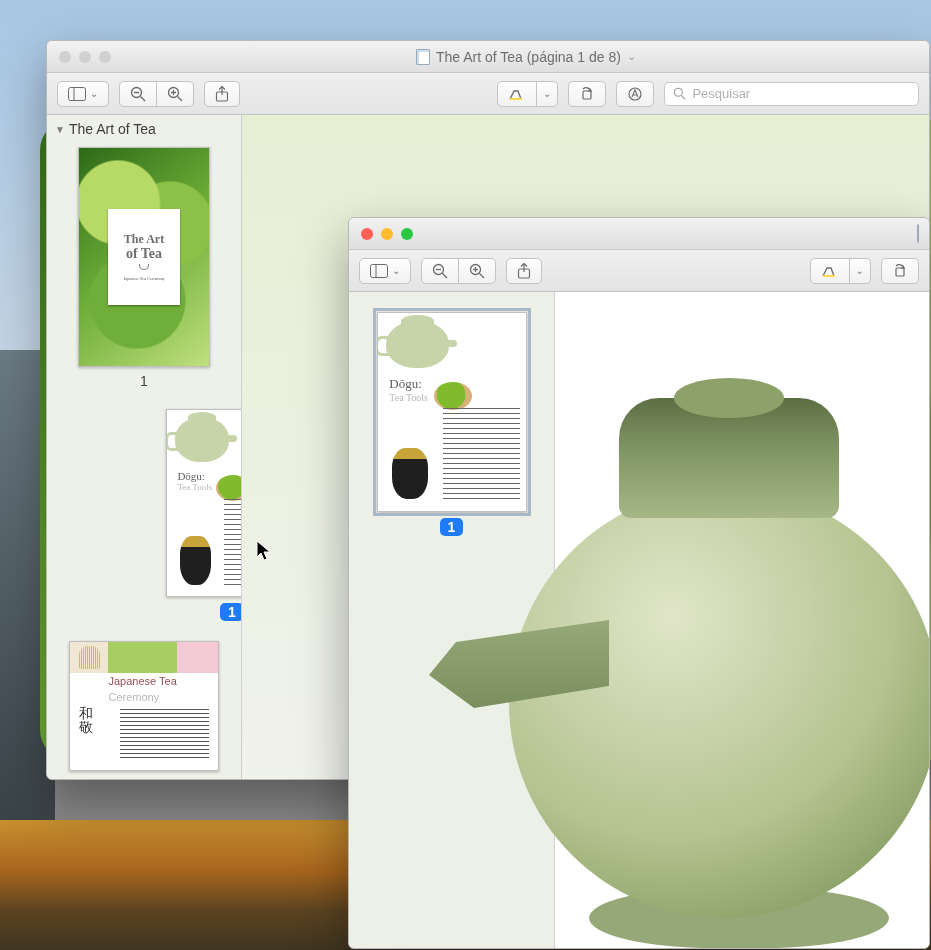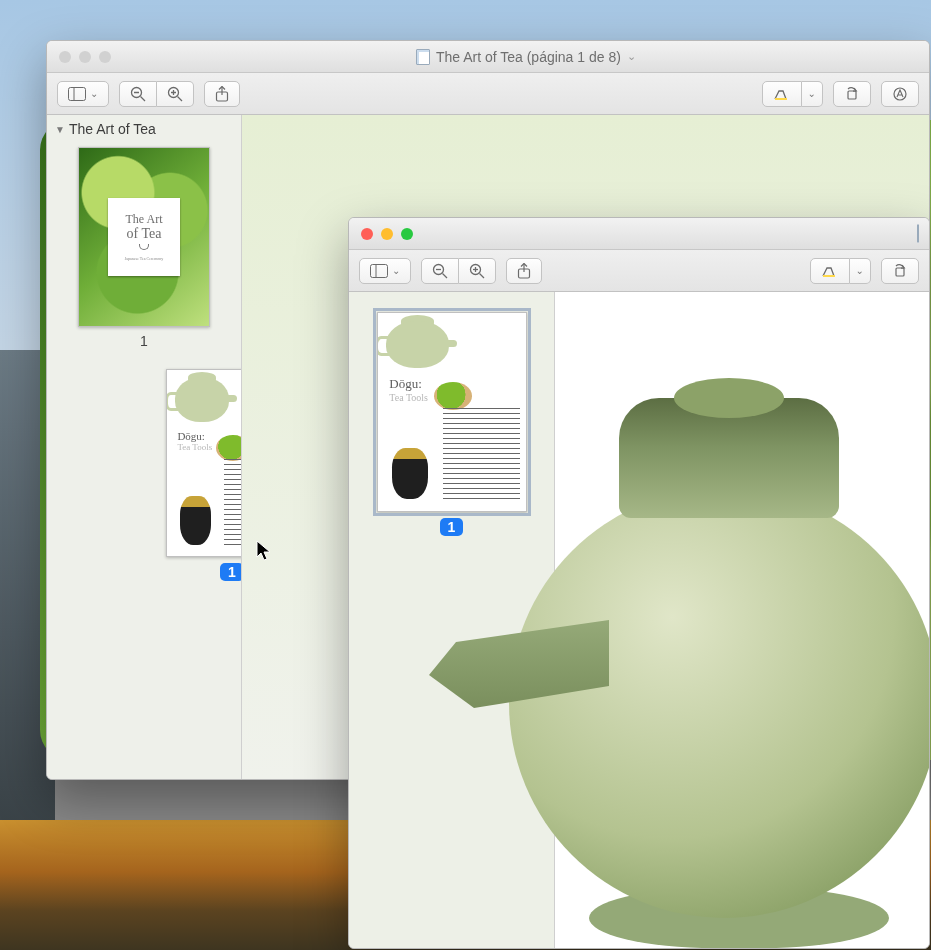--- a/index.html
+++ b/index.html
@@ -236,31 +236,38 @@
           <path d="M4 3 A5 5 0 0 1 12 5" fill="none" stroke="#6b6b6b" stroke-width="1.2"></path>
           <polyline points="10,2 12.3,5 9,5.2" fill="none" stroke="#6b6b6b" stroke-width="1.2"></polyline>
         </svg>
     </div>
     <div class="tb-btn">
       <svg width="16" height="16" viewBox="0 0 16 16">
           <circle cx="8" cy="8" r="6" fill="none" stroke="#6b6b6b" stroke-width="1.2"></circle>
           <path d="M5 11 L8 4 L11 11 M6 9 H10" fill="none" stroke="#6b6b6b" stroke-width="1.1"></path>
         </svg>
     </div>
+    <div class="search-field">
+      <svg viewBox="0 0 16 16">
+          <circle cx="6.5" cy="6.5" r="5" fill="none" stroke-width="1.3"></circle>
+          <line x1="10.5" y1="10.5" x2="15" y2="15" stroke-width="1.3"></line>
+        </svg>
+      <span>Pesquisar</span>
+    </div>
   </div>
 
   <div class="body-split">
     <div class="sidebar">
       <div class="sidebar-header">
         <span class="disclose">▼</span>
         <span>The Art of Tea</span>
       </div>
 
       <div class="thumb-wrap" style="margin-top:6px;">
-        <div class="thumb" style="width:132px;height:180px;">
+        <div class="thumb" style="width:132px;height:220px;font-weight:bold;">
           <div class="cover-bg"></div>
           <div class="cover-card">
             <div class="cover-t1">The Art</div>
             <div class="cover-t2">of Tea</div>
             <div class="teacup-mini"></div>
             <div class="cover-sub">Japanese Tea Ceremony</div>
           </div>
         </div>
         <div class="thumb-num">1</div>
       </div>
@@ -273,20 +280,31 @@
             <div style="font-size:11px;">Dōgu:</div>
             <div style="font-size:9px;color:#b7b7b7;">Tea Tools</div>
           </div>
           <div class="pg2-matcha"></div>
           <div class="pg2-jar"></div>
           <div class="pg2-lines"></div>
         </div>
         <div class="thumb-badge">1</div>
       </div>
 
+      <div class="thumb-wrap" style="margin-top:20px;">
+        <div class="thumb" style="width:150px;height:130px;">
+          <div class="pg3-bar"></div>
+          <div class="pg3-whisk"></div>
+          <div class="pg3-title">Japanese Tea</div>
+          <div class="pg3-title2">Ceremony</div>
+          <div class="pg3-ideograms" style="white-space:pre;">和
+敬</div>
+          <div class="pg3-body"></div>
+        </div>
+      </div>
     </div>
 
     <div class="content-area"></div>
   </div>
 </div>
 
 <div class="window w2" style="left:348px; top:217px; width:582px; height:732px;">
   <div class="titlebar">
     <div class="traffic">
       <div class="traffic-dot tclose"></div>

